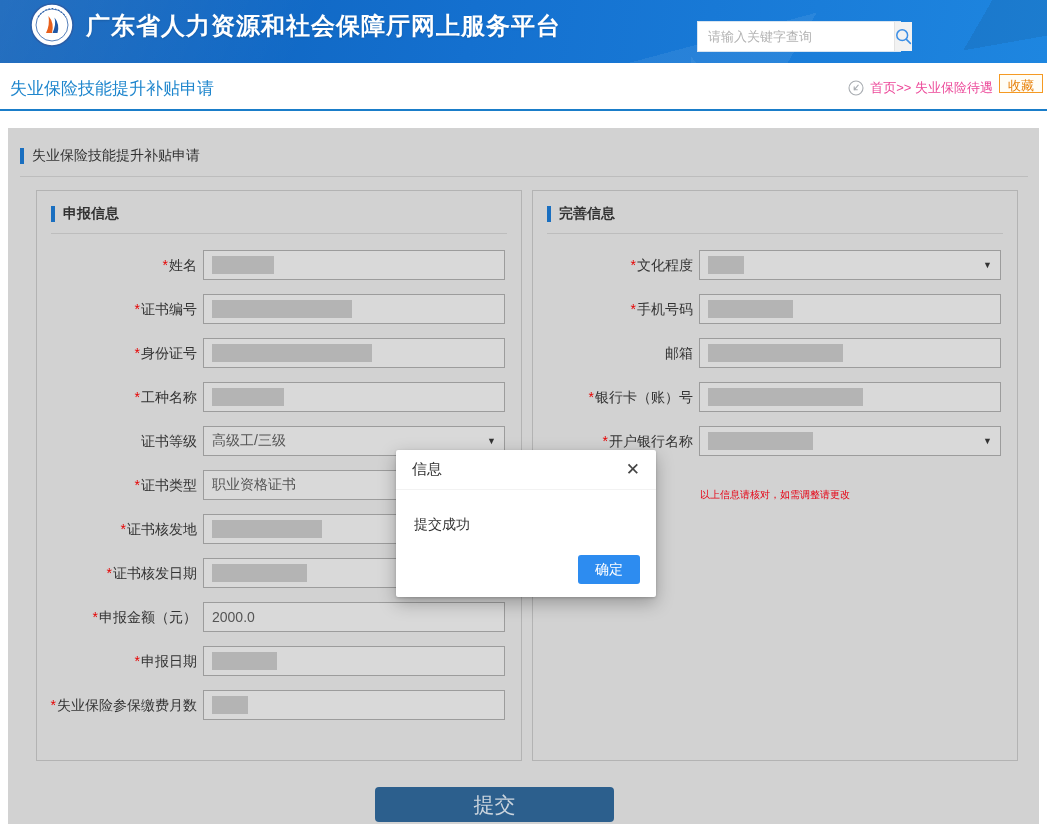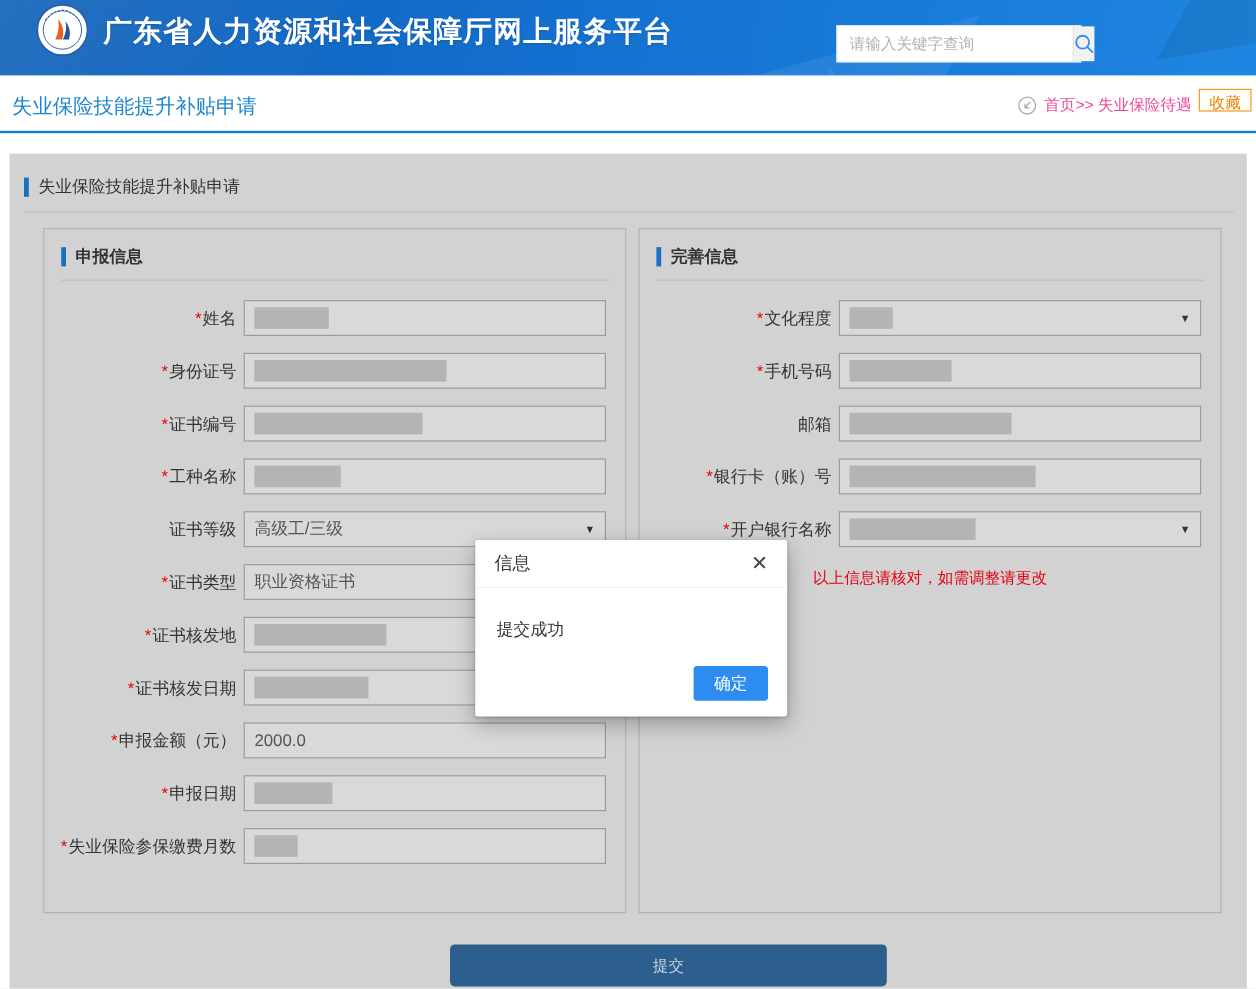--- a/index.html
+++ b/index.html
@@ -90,24 +90,24 @@
     display:flex; align-items:center; padding:0 8px; position:relative;
     font-size:14px; color:#555; cursor:text;
   }
   .fselect { cursor:pointer; }
   .redact { display:inline-block; height:18px; background:#b4b4b4; }
   .fval { color:#555; }
   .arrow {
     position:absolute; right:8px; top:50%; transform:translateY(-50%);
     font-size:9px; color:#333;
   }
-  .notice { margin-top:17px; text-align:center; font-size:13px; color:#e60012; }
+  .notice { margin-top:32px; text-align:center; font-size:10px; color:#e60012; }
   .submit-btn {
-    position:absolute; left:367px; top:659px; width:364px; height:35px;
-    background:#2c5f8d; color:#ccd5de; font-size:13px; border:none;
+    position:absolute; left:367px; top:659px; width:239px; height:35px;
+    background:#2c5f8d; color:#ccd5de; font-size:21px; border:none;
     border-radius:4px; cursor:pointer; text-align:center; line-height:35px;
     font-family:"Liberation Sans","DejaVu Sans",sans-serif;
   }
   
   .modal {
     position:absolute; left:396px; top:450px; width:260px; height:147px;
     background:#fff; box-shadow:0 6px 18px rgba(0,0,0,0.28), 0 1px 3px rgba(0,0,0,0.18);
     z-index:10; border-radius:2px;
   }
   .modal-head {
@@ -172,29 +172,29 @@
     </div>
     <div class="pdivider"></div>
     <div class="rows" id="left-rows">
         <div class="row">
           <label class="flabel"><span class="req">*</span><span>姓名</span></label>
           <div class="finput">
             <span class="redact" style="width: 62px;"></span>
           </div>
         </div>
         <div class="row">
+          <label class="flabel"><span class="req">*</span><span>证书编号</span></label>
+          <div class="finput">
+            <span class="redact" style="width: 140px;"></span>
+          </div>
+        </div>
+        <div class="row">
           <label class="flabel"><span class="req">*</span><span>身份证号</span></label>
           <div class="finput">
             <span class="redact" style="width: 160px;"></span>
-          </div>
-        </div>
-        <div class="row">
-          <label class="flabel"><span class="req">*</span><span>证书编号</span></label>
-          <div class="finput">
-            <span class="redact" style="width: 140px;"></span>
           </div>
         </div>
         <div class="row">
           <label class="flabel"><span class="req">*</span><span>工种名称</span></label>
           <div class="finput">
             <span class="redact" style="width: 72px;"></span>
           </div>
         </div>
         <div class="row">
           <label class="flabel"><span>证书等级</span></label>

